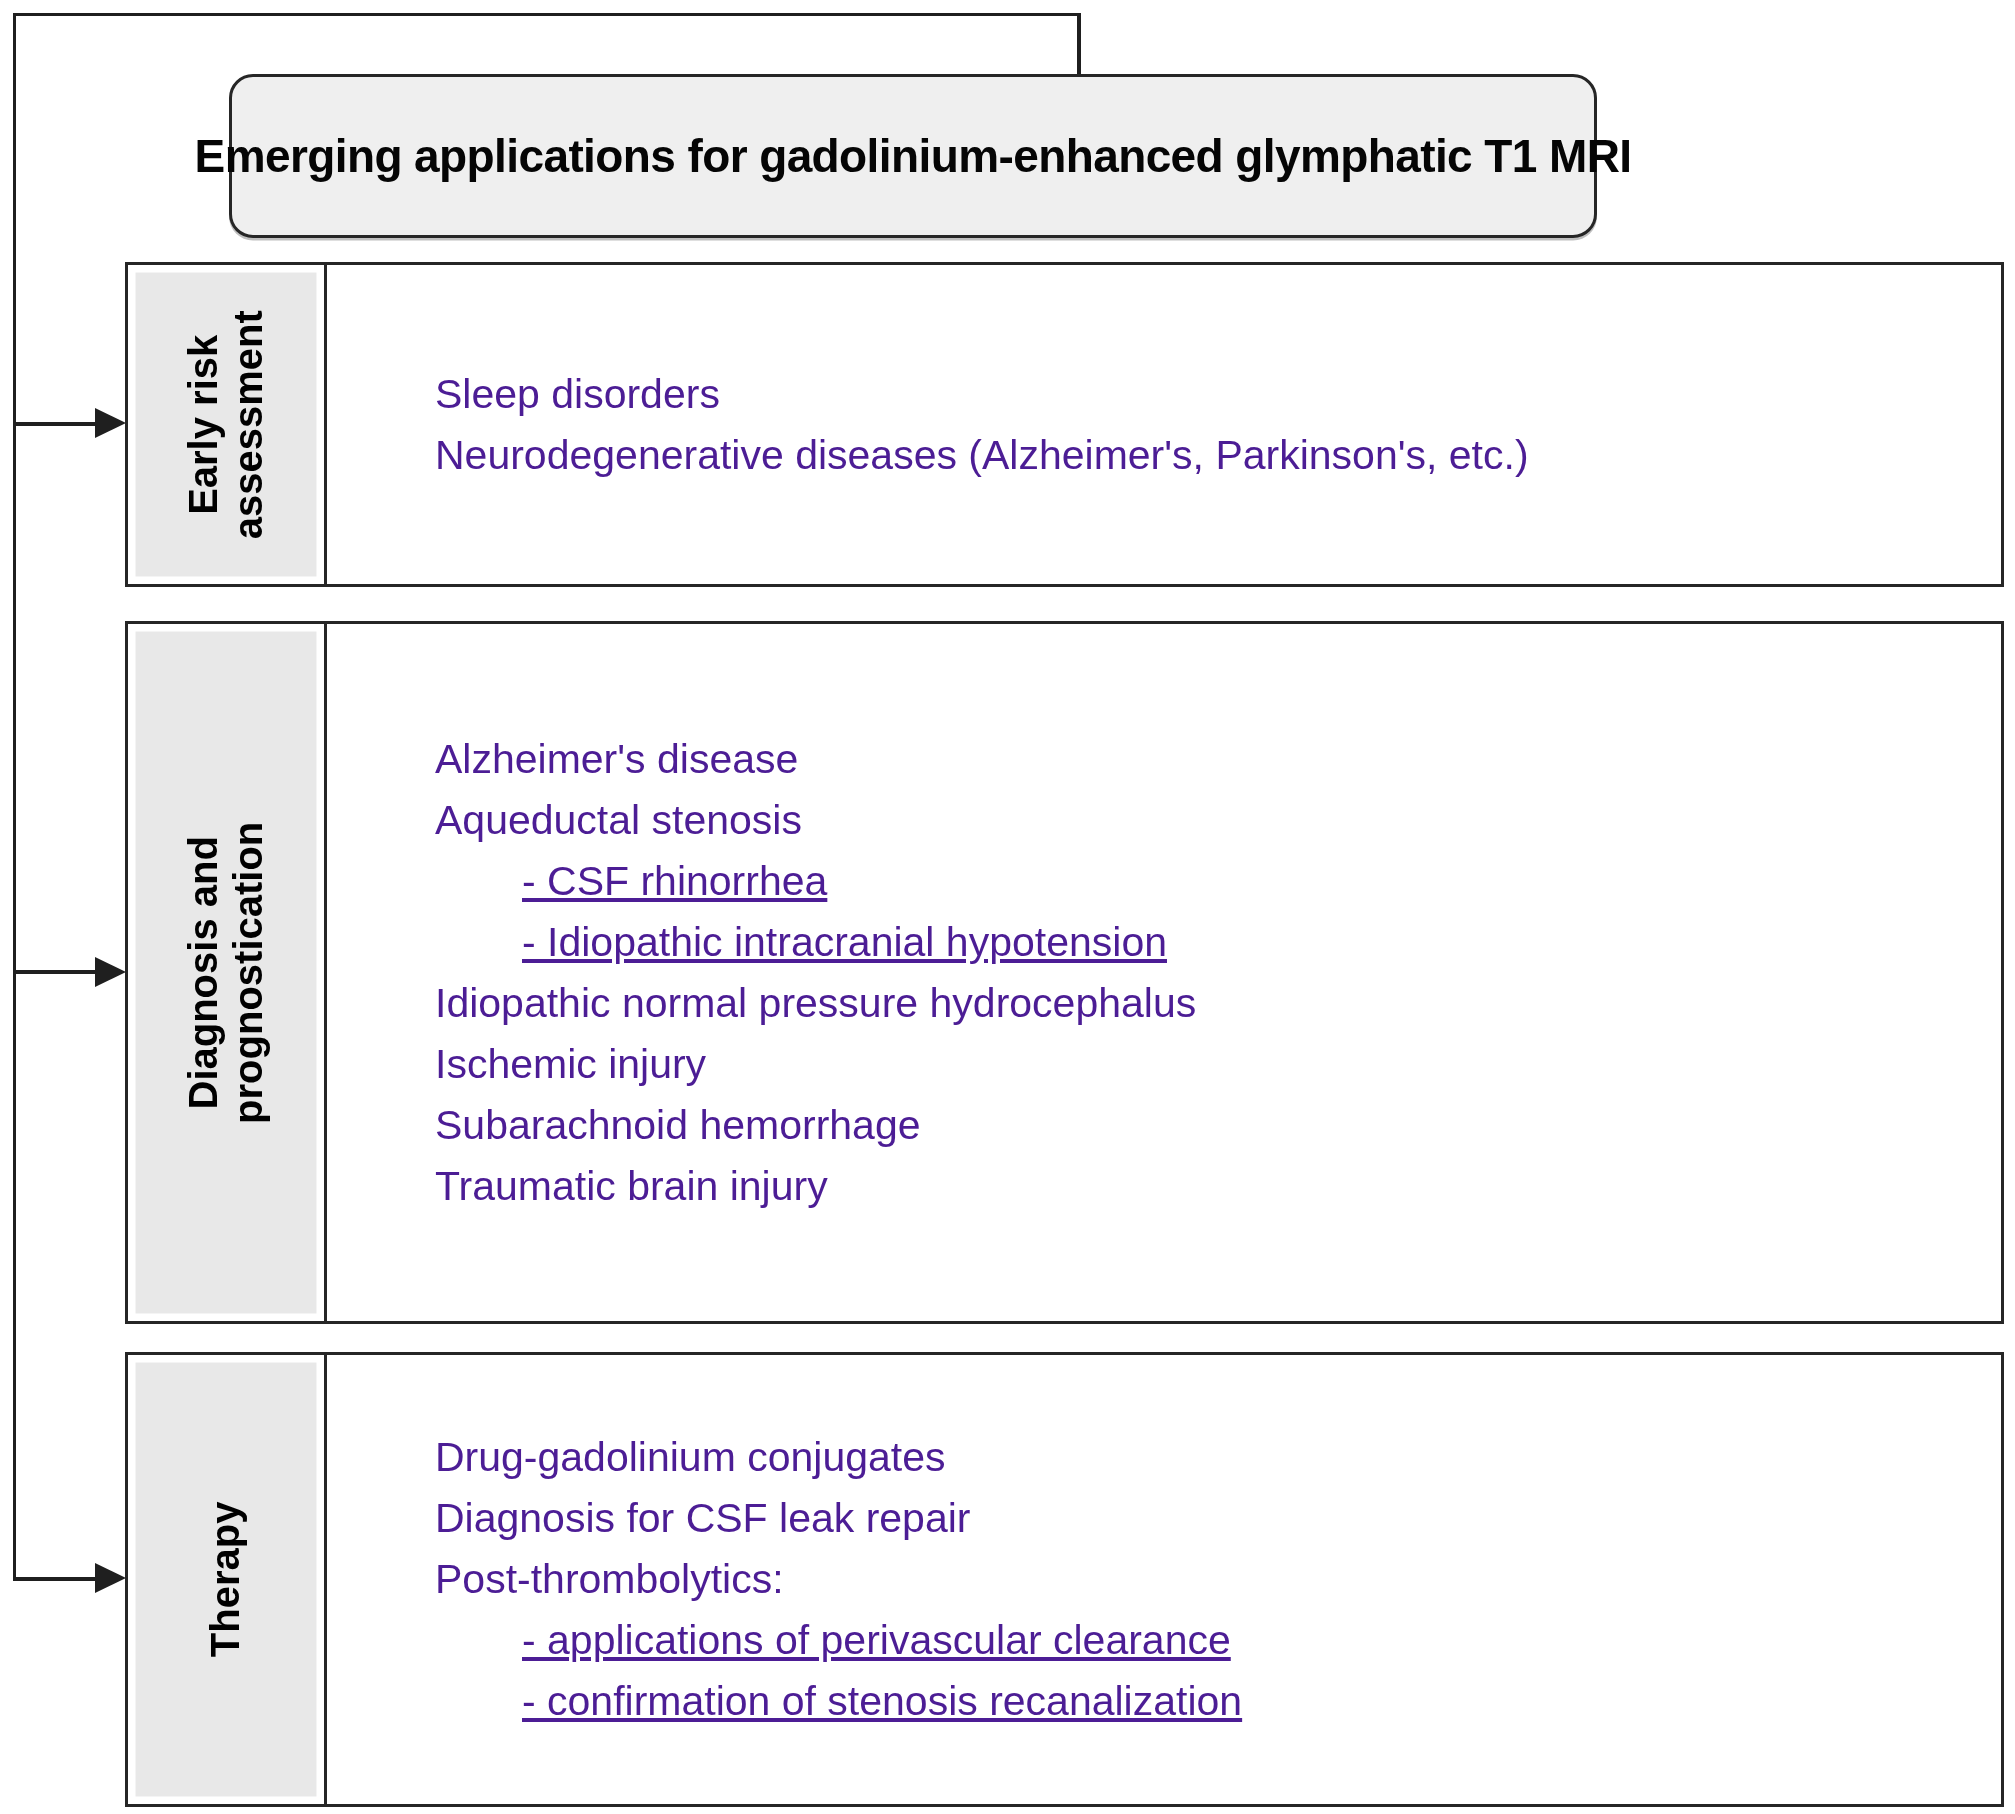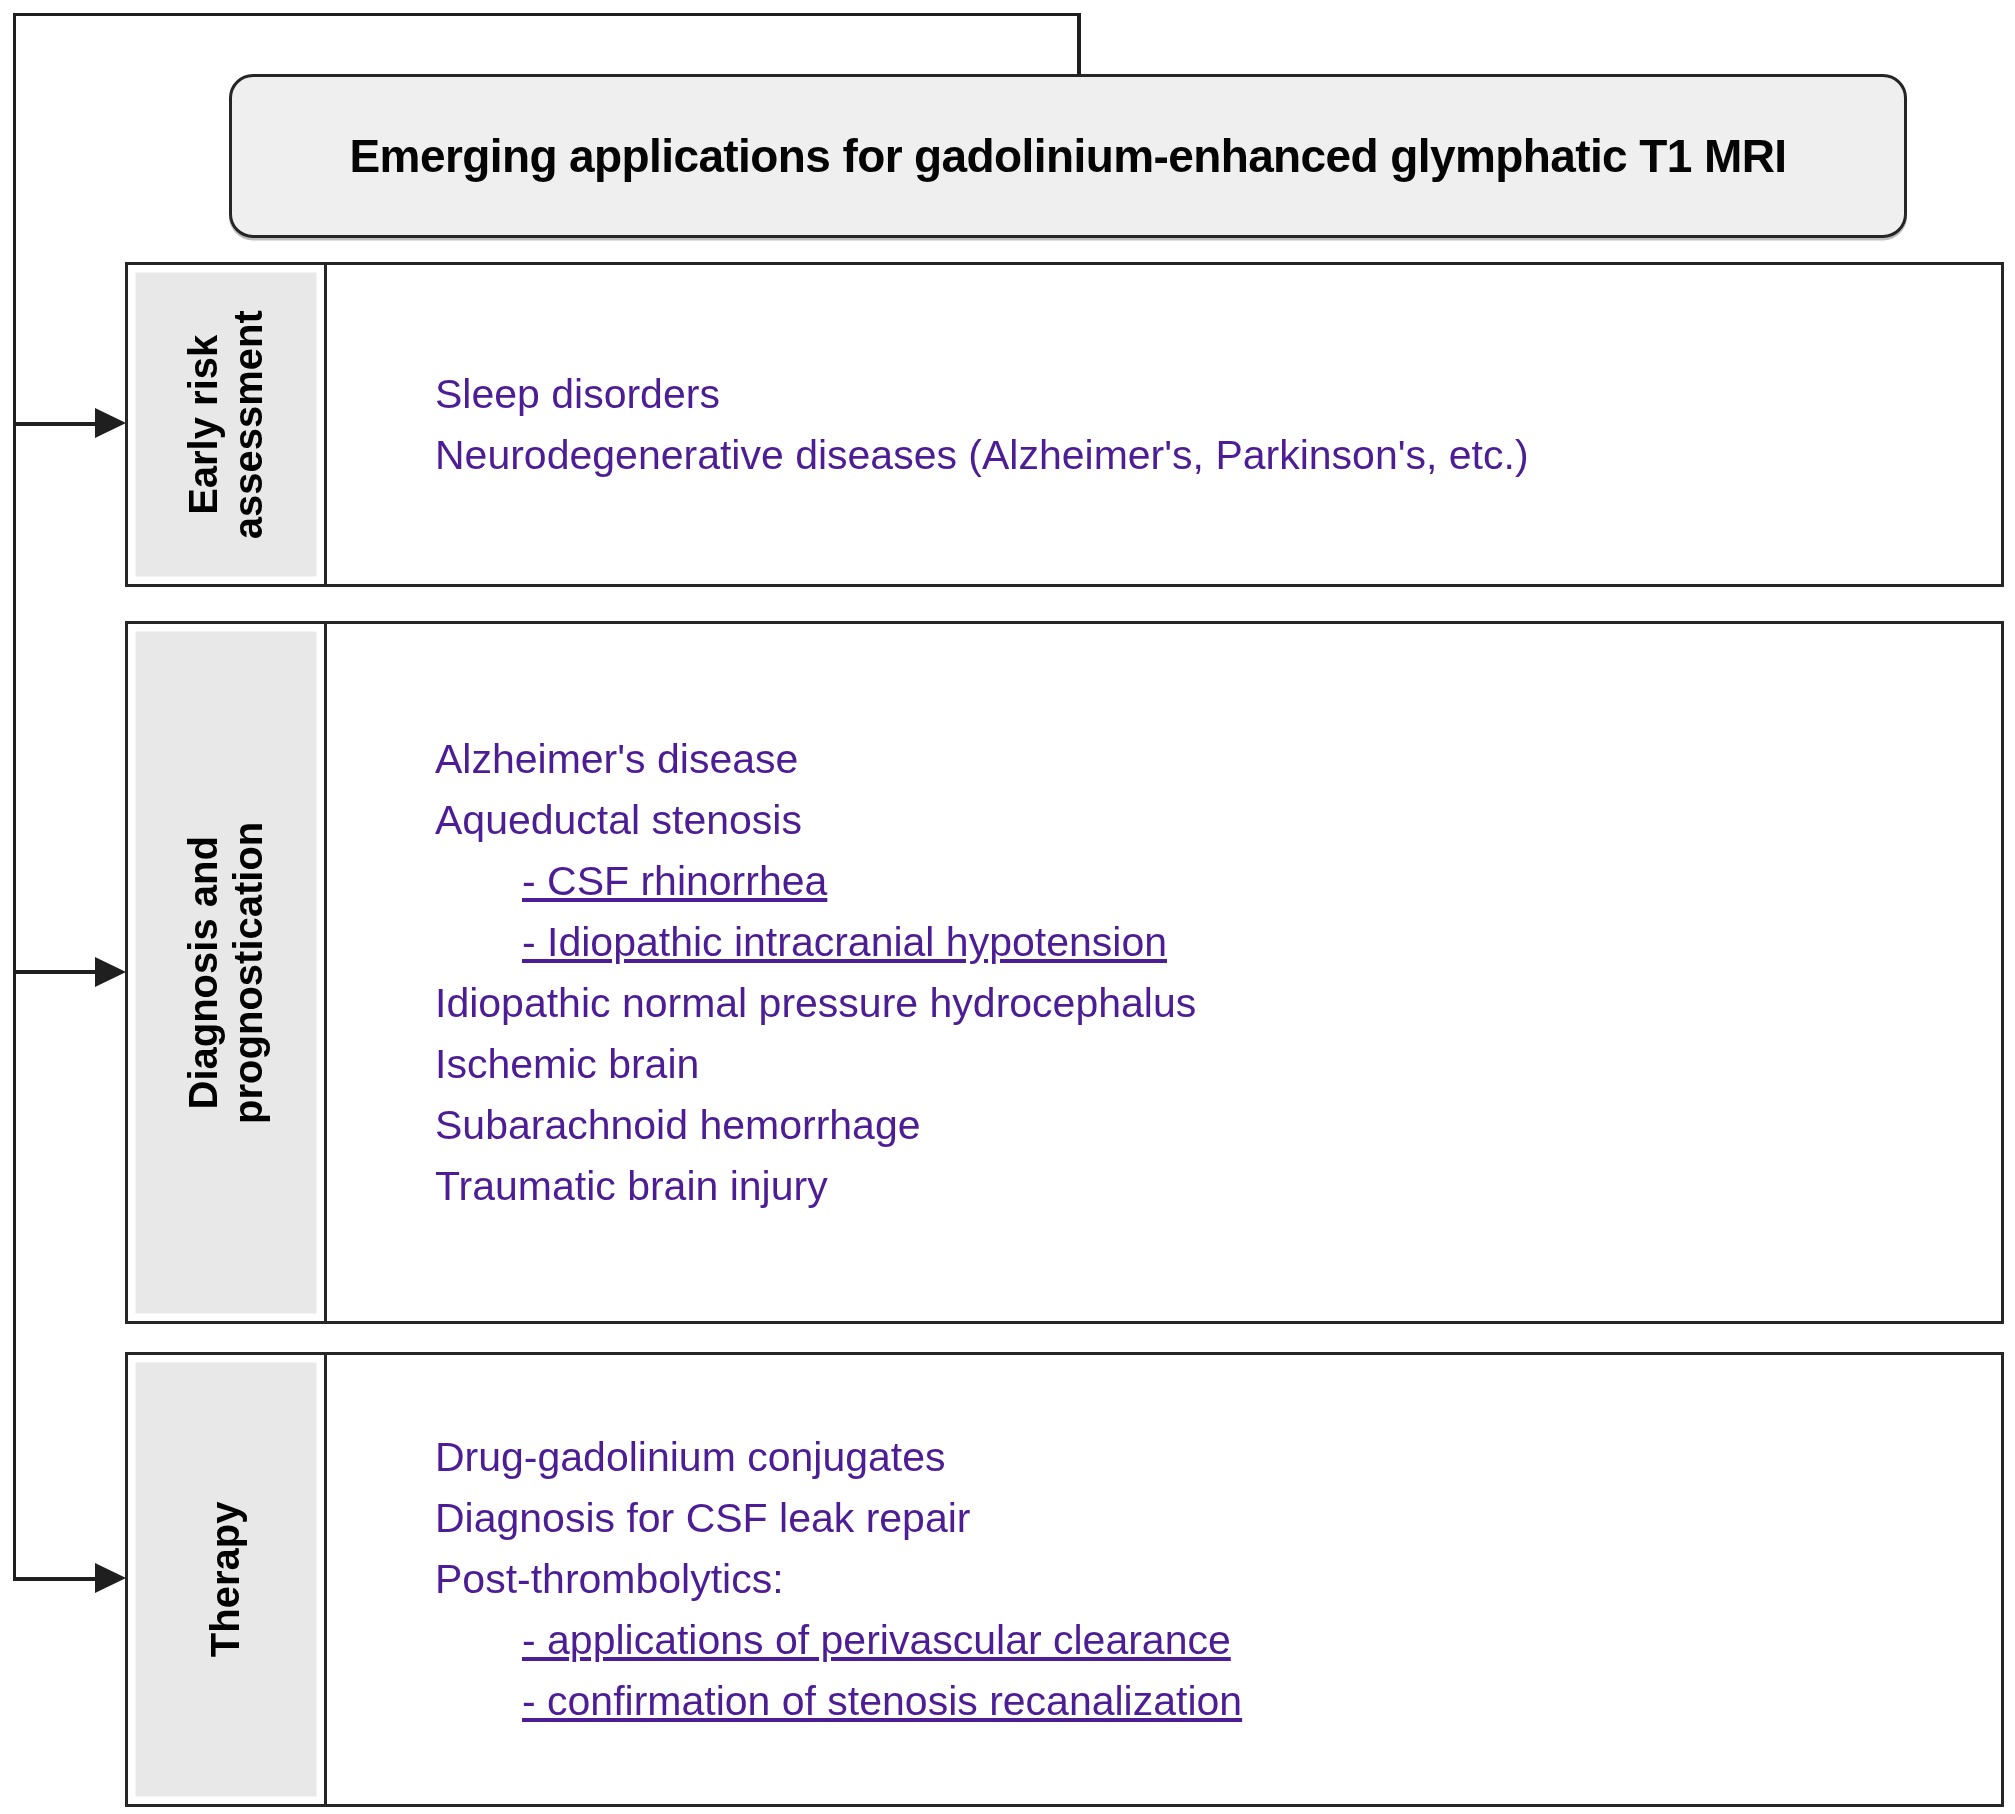--- a/index.html
+++ b/index.html
@@ -15,21 +15,21 @@
   .arrowhead {
     position: absolute;
     width: 0; height: 0;
     border-left: 31px solid #1f1f1f;
     border-top: 15.7px solid transparent;
     border-bottom: 15.7px solid transparent;
   }
   .title-box {
     position: absolute;
     left: 229px; top: 74px;
-    width: 1678px; height: 164px;
+    width: 1368px; height: 164px;
     box-sizing: border-box;
     background: #efefef;
     border: 3.8px solid #262626;
     border-radius: 24px;
     display: flex; align-items: center; justify-content: center;
     box-shadow: 0 2.5px 0 rgba(0,0,0,0.25);
   }
   .title-text {
     font-weight: bold;
     font-size: 46px;
@@ -118,21 +118,21 @@
     <div class="label-cell">
       <div class="label-text">Diagnosis and prognostication</div>
     </div>
     <div class="content">
 
     <div class="ln">Alzheimer's disease</div>
         <div class="ln">Aqueductal stenosis</div>
         <div class="ln indent">- CSF rhinorrhea</div>
         <div class="ln indent">- Idiopathic intracranial hypotension</div>
         <div class="ln">Idiopathic normal pressure hydrocephalus</div>
-        <div class="ln">Ischemic brain</div>
+        <div class="ln">Ischemic injury</div>
         <div class="ln">Subarachnoid hemorrhage</div>
         <div class="ln">Traumatic brain injury</div>
       </div>
   </div>
 
   <div class="section" style="top:1352px; height:455px;">
     <div class="label-cell">
       <div class="label-text">Therapy</div>
     </div>
     <div class="content">

